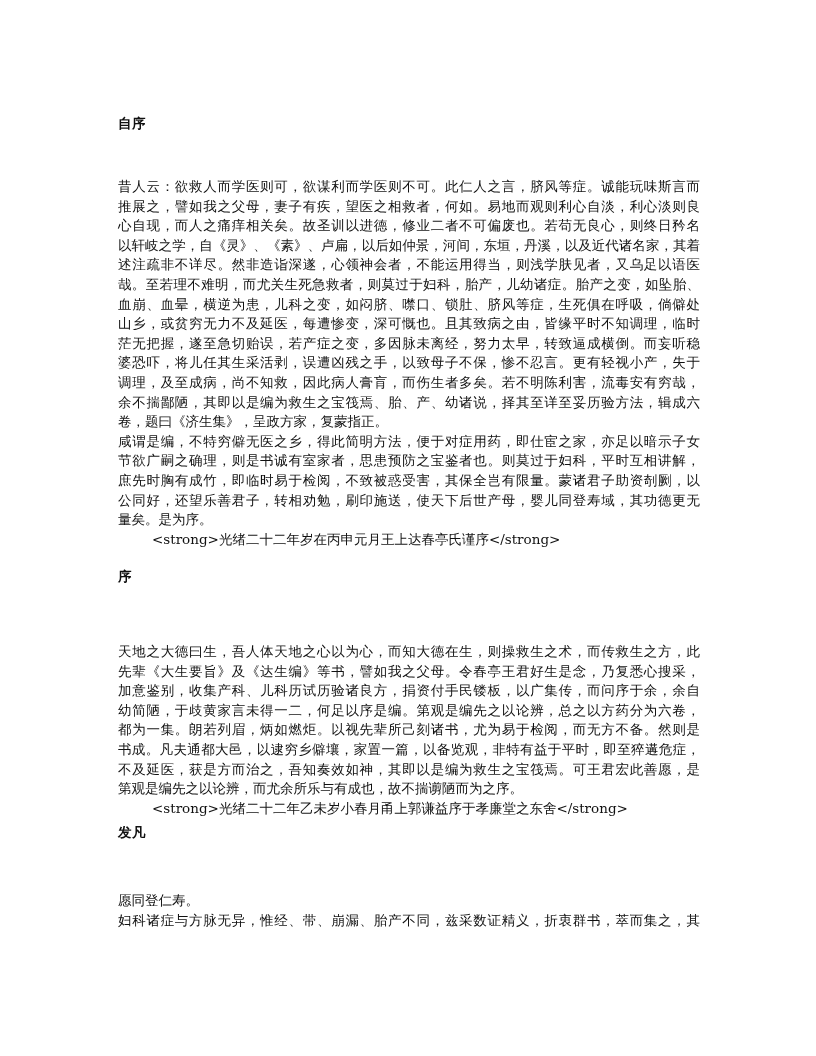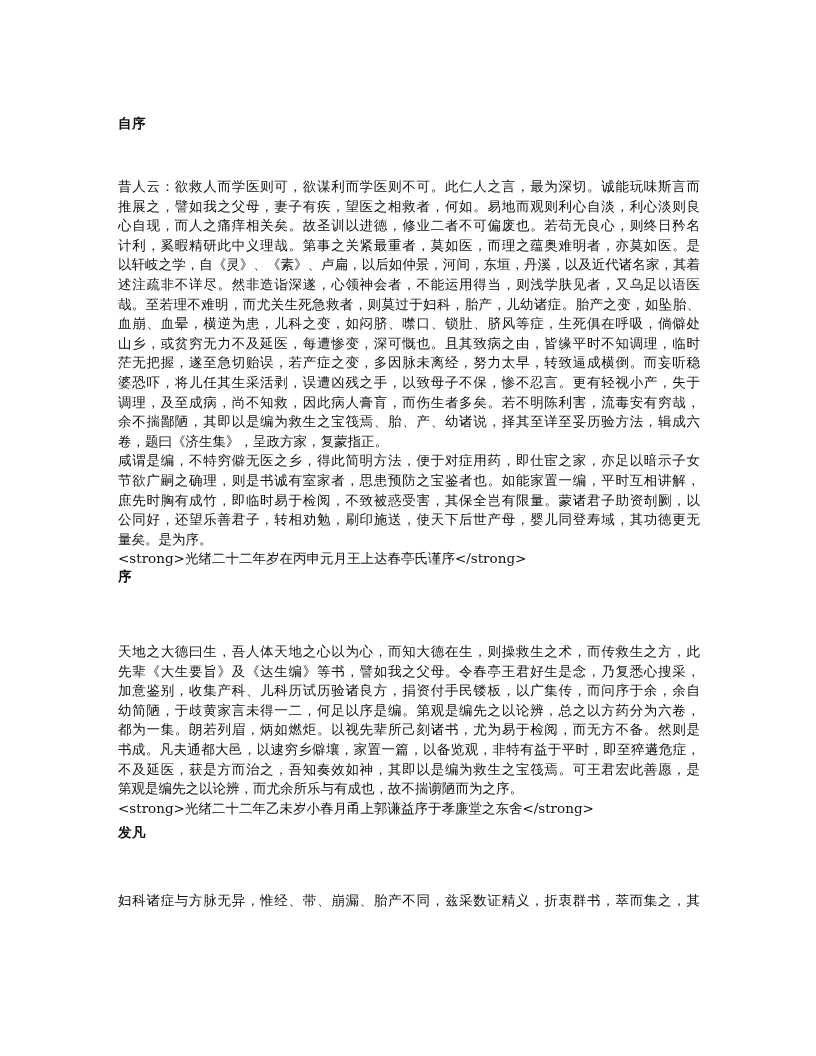--- a/index.html
+++ b/index.html
@@ -3,46 +3,45 @@
 <meta charset="utf-8">
 <style>
   html, body { margin: 0; padding: 0; background: #ffffff; }
   body { width: 816px; height: 1056px; position: relative; overflow: hidden;
          font-family: "DejaVu Serif", "Liberation Serif", serif; color: #111111; }
   .page { position: absolute; left: 118px; top: 0; width: 582px; }
   .heading { position: absolute; left: 0; font-size: 13.5px; line-height: 19.6px; letter-spacing: 0.5px; white-space: nowrap; font-weight: bold; }
   .block { position: absolute; left: 0; width: 582px; font-size: 13.5px; line-height: 19.6px; }
   .line { display: block; white-space: nowrap; height: 19.6px; text-align: justify; text-align-last: justify; }
   .line.last { text-align-last: left; }
-  .sig { display: block; white-space: nowrap; height: 19.6px; font-size: 13.5px; }
+  .sig { display: block; white-space: nowrap; height: 19.6px; font-size: 13.5px; margin-left: 34px; }
 </style>
 </head>
 <body>
 
 <div class="page">
 
   <div class="heading" style="top:114px">自序</div>
 
   <div class="block" style="top:177px">
-    <span class="line">昔人云：欲救人而学医则可，欲谋利而学医则不可。此仁人之言，最为深切。诚能玩味斯言而</span>
+    <span class="line">昔人云：欲救人而学医则可，欲谋利而学医则不可。此仁人之言，脐风等症。诚能玩味斯言而</span>
     <span class="line">推展之，譬如我之父母，妻子有疾，望医之相救者，何如。易地而观则利心自淡，利心淡则良</span>
     <span class="line">心自现，而人之痛痒相关矣。故圣训以进德，修业二者不可偏废也。若苟无良心，则终日矜名</span>
-    <span class="line">计利，奚暇精研此中义理哉。第事之关紧最重者，莫如医，而理之蕴奥难明者，亦莫如医。是</span>
     <span class="line">以轩岐之学，自《灵》、《素》、卢扁，以后如仲景，河间，东垣，丹溪，以及近代诸名家，其着</span>
     <span class="line">述注疏非不详尽。然非造诣深遂，心领神会者，不能运用得当，则浅学肤见者，又乌足以语医</span>
     <span class="line">哉。至若理不难明，而尤关生死急救者，则莫过于妇科，胎产，儿幼诸症。胎产之变，如坠胎、</span>
     <span class="line">血崩、血晕，横逆为患，儿科之变，如闷脐、噤口、锁肚、脐风等症，生死俱在呼吸，倘僻处</span>
     <span class="line">山乡，或贫穷无力不及延医，每遭惨变，深可慨也。且其致病之由，皆缘平时不知调理，临时</span>
     <span class="line">茫无把握，遂至急切贻误，若产症之变，多因脉未离经，努力太早，转致逼成横倒。而妄听稳</span>
     <span class="line">婆恐吓，将儿任其生采活剥，误遭凶残之手，以致母子不保，惨不忍言。更有轻视小产，失于</span>
     <span class="line">调理，及至成病，尚不知救，因此病人膏肓，而伤生者多矣。若不明陈利害，流毒安有穷哉，</span>
     <span class="line">余不揣鄙陋，其即以是编为救生之宝筏焉、胎、产、幼诸说，择其至详至妥历验方法，辑成六</span>
     <span class="line last">卷，题曰《济生集》，呈政方家，复蒙指正。</span>
     <span class="line">咸谓是编，不特穷僻无医之乡，得此简明方法，便于对症用药，即仕宦之家，亦足以暗示子女</span>
-    <span class="line">节欲广嗣之确理，则是书诚有室家者，思患预防之宝鉴者也。如能家置一编，平时互相讲解，</span>
+    <span class="line">节欲广嗣之确理，则是书诚有室家者，思患预防之宝鉴者也。则莫过于妇科，平时互相讲解，</span>
     <span class="line">庶先时胸有成竹，即临时易于检阅，不致被惑受害，其保全岂有限量。蒙诸君子助资剞劂，以</span>
     <span class="line">公同好，还望乐善君子，转相劝勉，刷印施送，使天下后世产母，婴儿同登寿域，其功德更无</span>
     <span class="line last">量矣。是为序。</span>
     <span class="sig">&lt;strong&gt;光绪二十二年岁在丙申元月王上达春亭氏谨序&lt;/strong&gt;</span>
   </div>
 
   <div class="heading" style="top:567px">序</div>
 
   <div class="block" style="top:642px">
     <span class="line">天地之大德曰生，吾人体天地之心以为心，而知大德在生，则操救生之术，而传救生之方，此</span>
@@ -52,16 +51,17 @@
     <span class="line">都为一集。朗若列眉，炳如燃炬。以视先辈所己刻诸书，尤为易于检阅，而无方不备。然则是</span>
     <span class="line">书成。凡夫通都大邑，以逮穷乡僻壤，家置一篇，以备览观，非特有益于平时，即至猝遘危症，</span>
     <span class="line">不及延医，获是方而治之，吾知奏效如神，其即以是编为救生之宝筏焉。可王君宏此善愿，是</span>
     <span class="line last">第观是编先之以论辨，而尤余所乐与有成也，故不揣谫陋而为之序。</span>
     <span class="sig">&lt;strong&gt;光绪二十二年乙未岁小春月甬上郭谦益序于孝廉堂之东舍&lt;/strong&gt;</span>
   </div>
 
   <div class="heading" style="top:823px">发凡</div>
 
   <div class="block" style="top:891px">
+    <span class="line last">愿同登仁寿。</span>
     <span class="line">妇科诸症与方脉无异，惟经、带、崩漏、胎产不同，兹采数证精义，折衷群书，萃而集之，其</span>
   </div>
 
 </div>
 
 </body></html>

